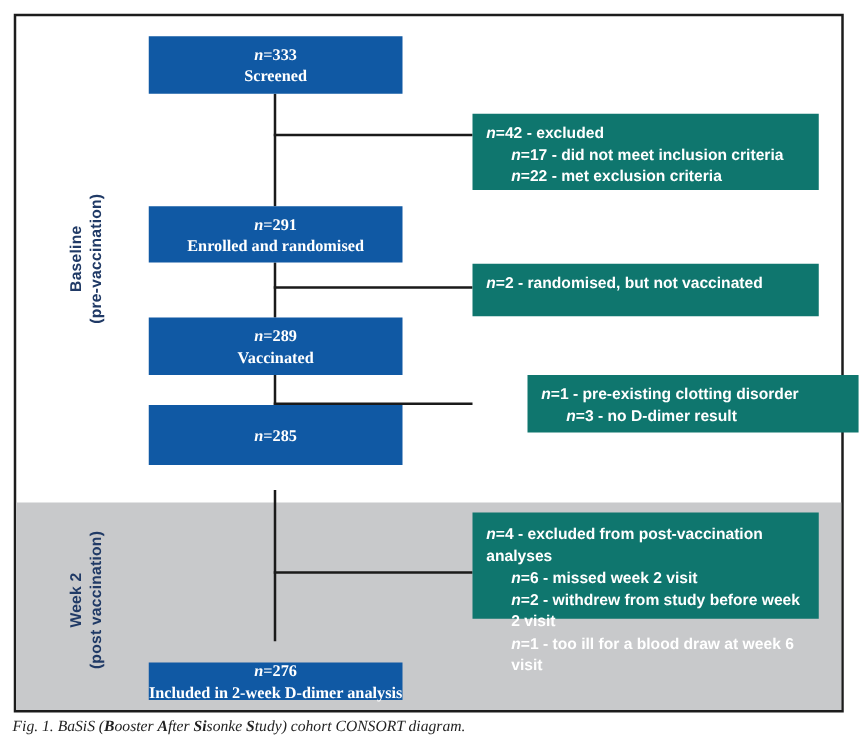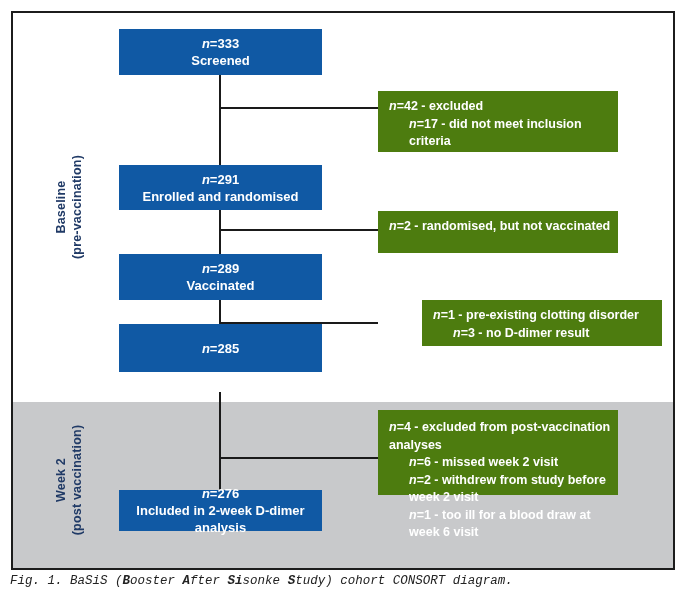--- a/index.html
+++ b/index.html
@@ -16,40 +16,40 @@
     background:#c8c9cb;
   }
   .line { position:absolute; background:#1a1a1a; }
   .vline { width:1.5px; }
   .hline { height:1.5px; }
 
   .mbox {
     position:absolute; left:119px; width:203px; box-sizing:border-box;
     background:#1059a4; color:#ffffff; text-align:center;
     font-size:13px; font-weight:700; line-height:17px;
-    display:flex; flex-direction:column; justify-content:center;
+    display:flex; flex-direction:column; justify-content:center;font-family:Liberation Serif, serif;
   }
   .sbox {
-    position:absolute; left:378px; width:240px; box-sizing:border-box;
-    background:#4d7c0f; color:#ffffff; text-align:left;
+    position:absolute; left:378px; width:277px; box-sizing:border-box;
+    background:#0f766e; color:#ffffff; text-align:left;
     font-size:12.5px; font-weight:700; line-height:17.5px;
     padding:7px 6px 0 11px;
   }
   .nline::first-letter, .sline::first-letter { font-style:italic; }
   .sline.indent { padding-left:20px; }
 
   .vlabel {
     position:absolute; width:170px; height:34px; left:-15px;
     transform:rotate(-90deg); transform-origin:center center;
     text-align:center; color:#203a66; font-size:12.5px; font-weight:600;
     line-height:16px; letter-spacing:0.2px;
   }
   .caption {
     position:absolute; left:10px; top:573px; width:660px;
-    font-family:Liberation Mono, monospace; font-style:italic;
+    font-family:Liberation Serif, serif; font-style:italic;
     font-size:12.5px; color:#222222; line-height:16px;
   }
   .caption .b { font-weight:700; }
 </style>
 </head>
 <body>
 
 <div class="page">
 
   <div class="frame">
@@ -83,29 +83,29 @@
     <div class="nline">n=291</div>
     <div>Enrolled and randomised</div>
   </div>
   <div class="mbox" style="top:254px; height:46px;">
     <div class="nline">n=289</div>
     <div>Vaccinated</div>
   </div>
   <div class="mbox" style="top:324px; height:48px;">
     <div class="nline">n=285</div>
   </div>
-  <div class="mbox" style="top:490px; height:41px;">
+  <div class="mbox" style="top:530px; height:30px;">
     <div class="nline">n=276</div>
     <div>Included in 2-week D-dimer analysis</div>
   </div>
 
   <div class="sbox" style="top:91px; height:61px;">
     <div class="sline">n=42 - excluded</div>
     <div class="sline indent">n=17 - did not meet inclusion criteria</div>
-    <div class="sline indent">n=20 - met exclusion criteria</div>
+    <div class="sline indent">n=22 - met exclusion criteria</div>
   </div>
   <div class="sbox" style="top:211px; height:42px;">
     <div class="sline">n=2 - randomised, but not vaccinated</div>
   </div>
   <div class="sbox" style="top:300px; height:46px;margin-left:44px;">
     <div class="sline">n=1 - pre-existing clotting disorder</div>
     <div class="sline indent">n=3 - no D-dimer result</div>
   </div>
   <div class="sbox" style="top:410px; height:85px; padding-top:9px;">
     <div class="sline">n=4 - excluded from post-vaccination analyses</div>

